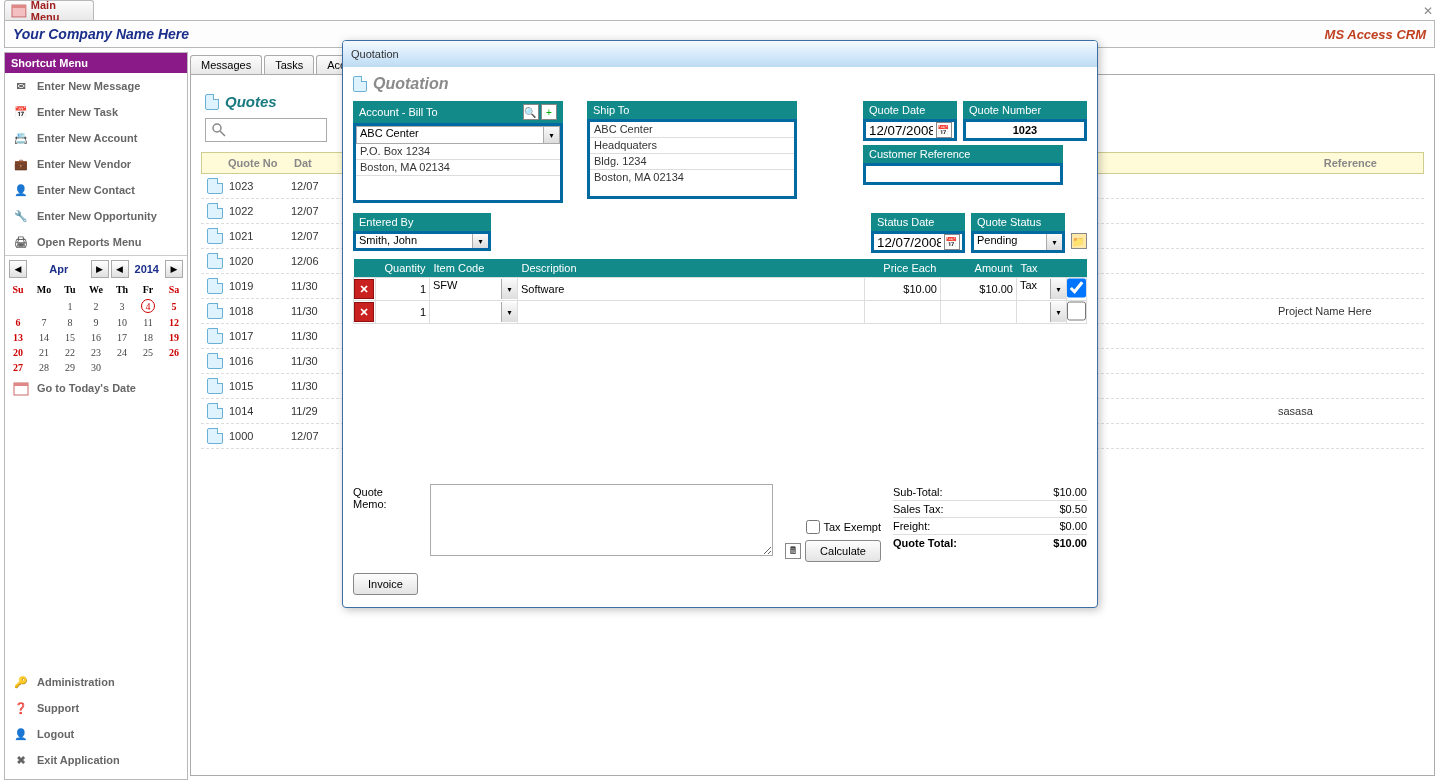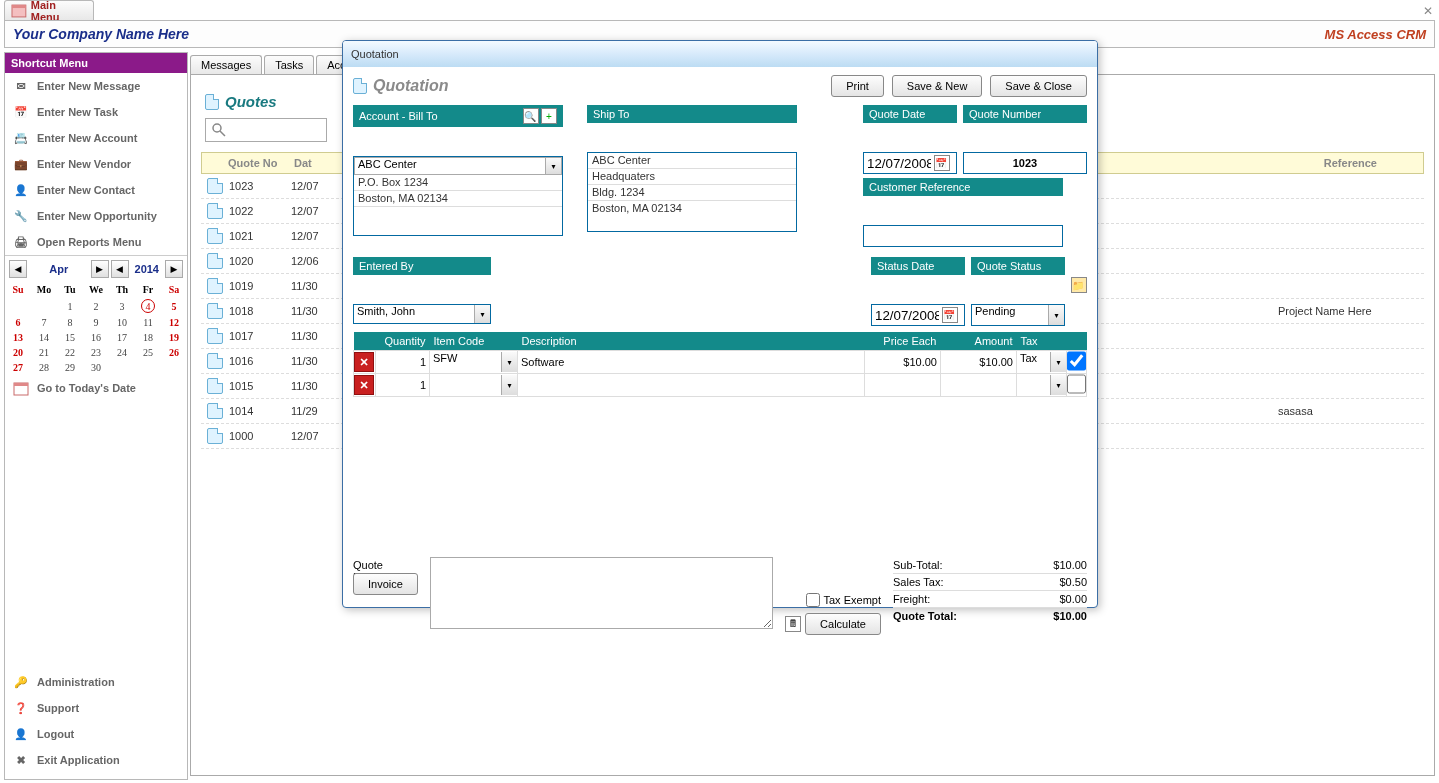--- a/index.html
+++ b/index.html
@@ -44,21 +44,21 @@
 .dialog { position: absolute; top: 40px; left: 342px; width: 756px; height: 568px; border: 1px solid #3b6ea5; border-radius: 4px; box-shadow: 2px 2px 8px rgba(0,0,0,0.25); background: #fff; z-index: 10; }
 .dlg-title { height: 26px; background: linear-gradient(#f4faff,#d7eafb,#bcdcf3); border-radius: 3px 3px 0 0; display: flex; align-items: center; padding: 0 8px; color: #333; }
 .dlg-body { padding: 8px 10px; }
 .dlg-hdr { display: flex; align-items: center; justify-content: space-between; margin-bottom: 8px; }
 .dlg-hdr h2 { color: #8a8a8a; font-style: italic; font-size: 16px; display: flex; align-items: center; gap: 6px; }
 .dlg-btns { display: flex; gap: 8px; }
 .btn { border: 1px solid #888; background: linear-gradient(#fdfdfd,#e4e4e4); padding: 4px 14px; border-radius: 3px; font-size: 11px; }
 .teal-hdr { background: #138a8a; color: #fff; padding: 3px 6px; font-size: 11px; display: flex; align-items: center; justify-content: space-between; }
 .teal-hdr .mini { display: flex; gap: 2px; }
 .mini-btn { width: 16px; height: 16px; border: 1px solid #888; background: #fff; display: inline-flex; align-items: center; justify-content: center; font-size: 10px; }
-.box { border: 1px solid #0369a1; margin-top: 29px; }
+.box { border: 3px solid #0369a1; }
 .grid3 { display: flex; gap: 24px; }
 .addr { padding: 1px 4px; font-size: 11px; color: #333; border-bottom: 1px solid #ddd; height: 16px; }
 .addr:last-child { border-bottom: none; }
 .sel-row { display: flex; }
 .sel-row input, .sel-row select, .sel-row .combo { border: 1px solid #aaa; height: 18px; font-size: 11px; padding: 0 3px; }
 .combo { background: #fff; position: relative; }
 .combo .caret { position: absolute; right: 0; top: 0; width: 16px; height: 100%; border-left: 1px solid #aaa; background: linear-gradient(#fafafa,#ddd); display: flex; align-items: center; justify-content: center; font-size: 8px; }
 table.items { width: 100%; border-collapse: collapse; font-size: 11px; margin-top: 6px; }
 table.items th { background: #138a8a; color: #fff; padding: 3px 4px; font-weight: normal; text-align: left; }
 table.items th.r { text-align: right; }
@@ -317,25 +317,20 @@
 <div class="dialog">
   <div class="dlg-title">
       <span>Quotation</span>
     </div>
   <div class="dlg-body">
     <div class="dlg-hdr">
       <h2>
         <span class="doc-icon"></span>
         <span>Quotation</span>
       </h2>
-      <div class="dlg-btns">
-        <button class="btn">Print</button>
-        <button class="btn">Save &amp; New</button>
-        <button class="btn">Save &amp; Close</button>
-      </div>
     </div>
 
     <div class="grid3">
       <div style="width:210px">
         <div class="teal-hdr">
           <span>Account - Bill To</span>
           <span class="mini">
             <span class="mini-btn">🔍</span>
             <span class="mini-btn" style="color:#0a0">+</span>
           </span>

